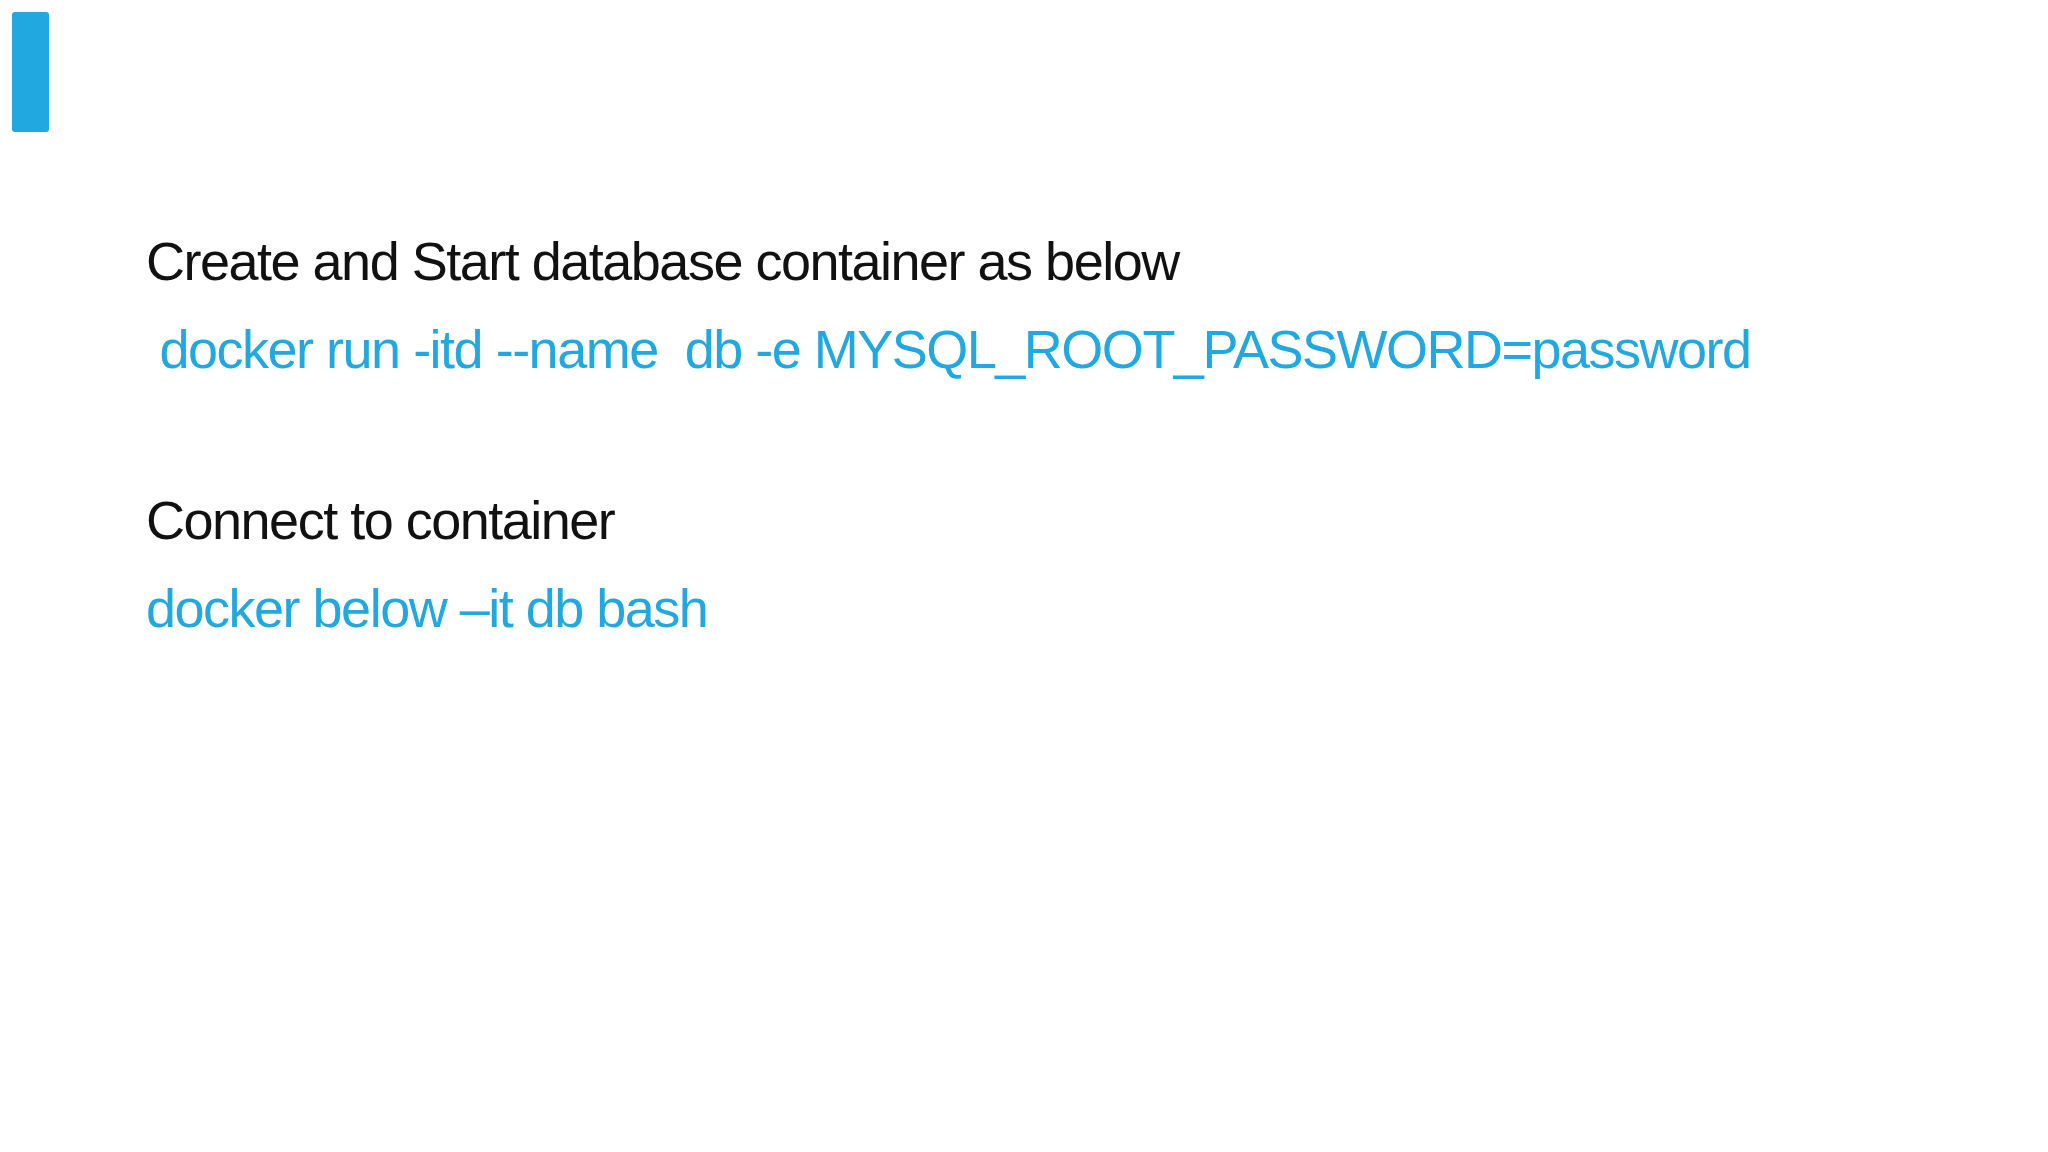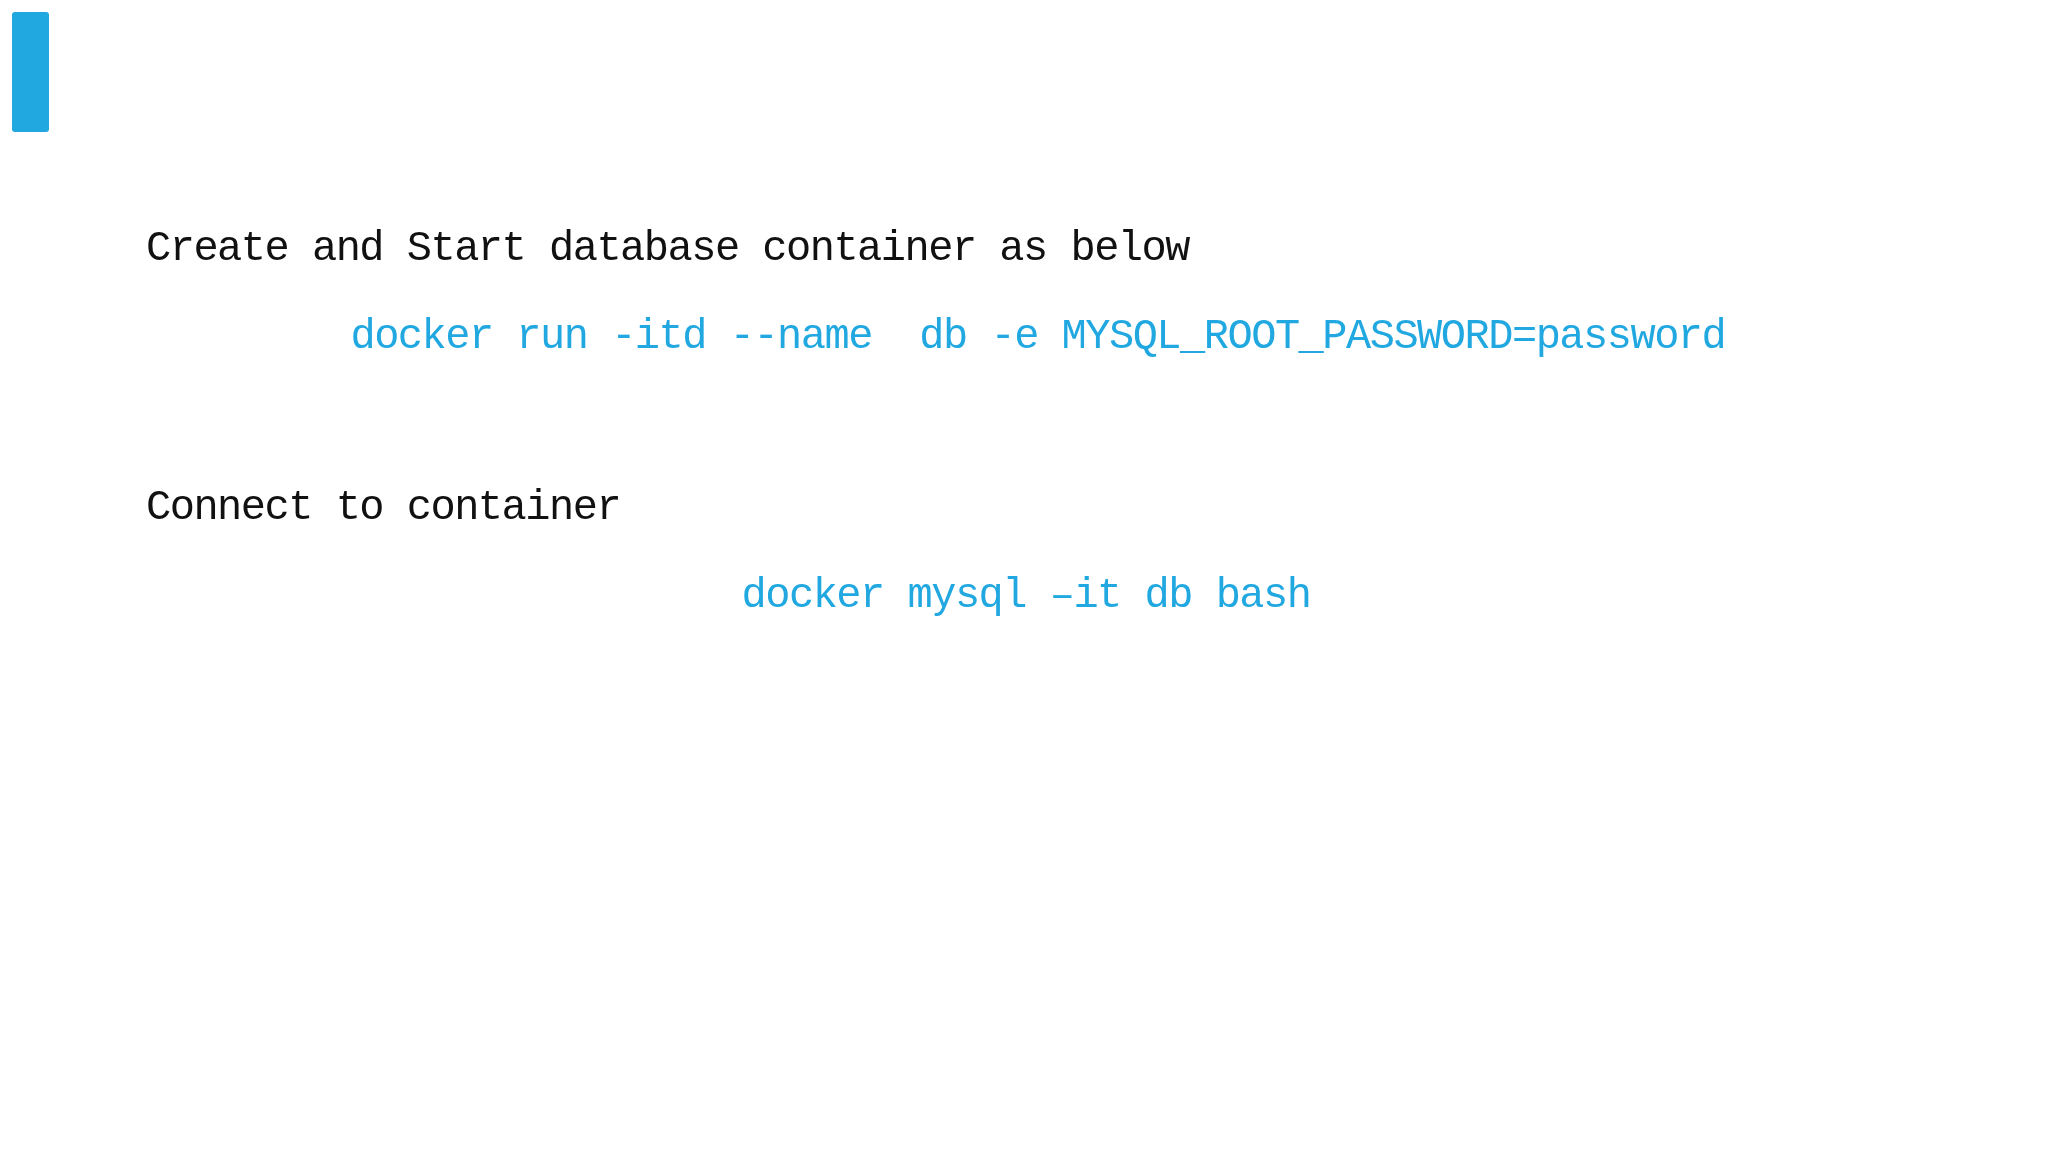--- a/index.html
+++ b/index.html
@@ -21,38 +21,36 @@
     top: 12px;
     width: 37px;
     height: 120px;
     border-radius: 3px;
     
     background: #21A8E0;
   }
   .content {
     position: absolute;
     left: 146px;
-    top: 216px;
+    top: 228px;
     width: 1760px;
-    font-size: 42px;
+    font-size: 54px;
     line-height: 67px;
     letter-spacing: -1.5px;
-    font-family: Liberation Mono, monospace;
   }
   p {
     margin: 0;
   }
   .heading {
     color: #111111;
     margin-bottom: 21px;
   }
   .command {
     color: #21A8E0;
     white-space: pre; 
-    text-align: center;
   }
   .spacer {
     height: 104px;
   }
 </style>
 </head>
 <body>
 
 <div class="slide">
 
@@ -62,16 +60,16 @@
 
     <p class="heading" style="color: rgb(17, 17, 17);">Create and Start database container as below</p>
 
     <p class="command" style="color: rgb(33, 168, 224);"> docker run -itd --name  db -e MYSQL_ROOT_PASSWORD=password</p>
 
 
     <div class="spacer"></div>
 
     <p class="heading" style="color: rgb(17, 17, 17);">Connect to container</p>
 
-    <p class="command" style="color: rgb(33, 168, 224);">docker mysql –it db bash</p>
+    <p class="command" style="color: rgb(33, 168, 224);">docker below –it db bash</p>
 
   </div>
 </div>
 
 </body></html>

